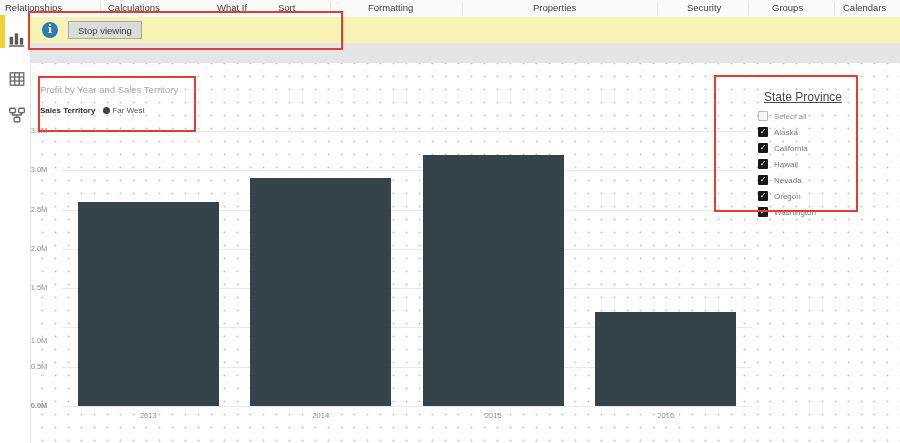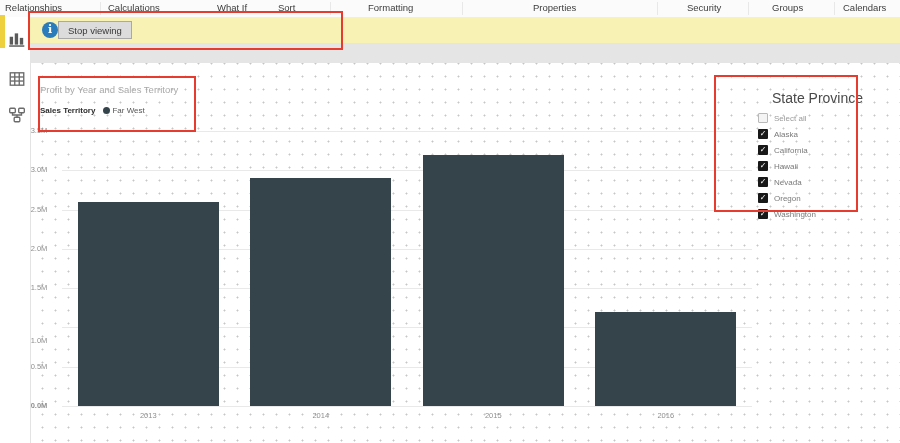--- a/index.html
+++ b/index.html
@@ -34,21 +34,21 @@
   .side-icon{position:absolute;left:8px;width:18px;height:18px;cursor:pointer;}
   .side-icon.i1{top:13px;}
   .side-icon.i2{top:53px;}
   .side-icon.i3{top:89px;}
 
   
   .banner{position:absolute;left:30px;top:17px;width:870px;height:26px;background:#f8f3b4;display:flex;align-items:center;}
   .info-icon{width:16px;height:16px;border-radius:50%;margin-left:12px;background:#2b7cba;color:#fff;
     font-family:"DejaVu Serif",serif;font-weight:bold;font-size:11px;line-height:16px;text-align:center;flex:0 0 auto;}
   .banner-msg{margin-left:9px;font-size:11px;font-weight:bold;color:#2a2a2a;white-space:nowrap;}
-  .stop-btn{height:18px;padding:0 9px;font-family:"Liberation Sans",sans-serif;
+  .stop-btn{margin-left:10px;height:18px;padding:0 9px;font-family:"Liberation Sans",sans-serif;
     font-size:9.5px;color:#3a3a3a;background:#dcdcdc;border:1px solid #a9a9a9;cursor:pointer;}
   .graybar{position:absolute;left:30px;top:43px;width:870px;height:20px;background:#e5e5e5;}
 
   
   .canvas{position:absolute;left:31px;top:63px;width:869px;height:380px;background-color:#ffffff;
     background-image:radial-gradient(circle,#c6c6c6 0.9px,transparent 1.1px);
     background-size:13px 13px;background-position:5px 7px;}
 
   
   .chart-title{position:absolute;left:40px;top:84px;font-size:9.5px;color:#a9a9a9;white-space:nowrap;z-index:2;}
@@ -57,21 +57,21 @@
   .legend-bullet{width:7px;height:7px;border-radius:50%;margin-left:8px;background:#35444b;}
   .legend-series{color:#555;margin-left:2px;white-space:nowrap;}
   #plot{position:absolute;left:62px;top:131px;width:690px;height:275px;z-index:2;}
   .gridline{position:absolute;left:0;width:100%;height:1px;background:#e9e9e9;}
   .ytick{position:absolute;left:-40px;width:34px;text-align:center;font-size:7.5px;color:#8f8f8f;}
   .bar{position:absolute;bottom:0;}
   .xtick{position:absolute;top:280px;width:60px;text-align:center;font-size:7.5px;color:#8f8f8f;}
 
   
   .slicer{position:absolute;left:756px;top:90px;width:110px;z-index:2;}
-  .slicer-title{font-size:14px;color:#4a4a4a;margin-left:16px;white-space:nowrap;}
+  .slicer-title{font-size:12px;color:#4a4a4a;margin-left:8px;white-space:nowrap;text-decoration:underline;}
   .slicer-rows{margin-top:4px;}
   .slicer-row{display:flex;align-items:center;height:16px;cursor:pointer;}
   .cb{width:10px;height:10px;margin-left:2px;background:#181818;color:#fff;font-size:8px;line-height:10px;
     text-align:center;border-radius:1px;flex:0 0 auto;}
   .cb-empty{width:10px;height:10px;margin-left:2px;background:#f4f4f4;border:1px solid #b9b9b9;
     box-sizing:border-box;border-radius:1px;flex:0 0 auto;}
   .slicer-label{margin-left:6px;font-size:8px;color:#7a7a7a;white-space:nowrap;}
   .slicer-row.select-all .slicer-label{color:#9a9a9a;}
 
   

